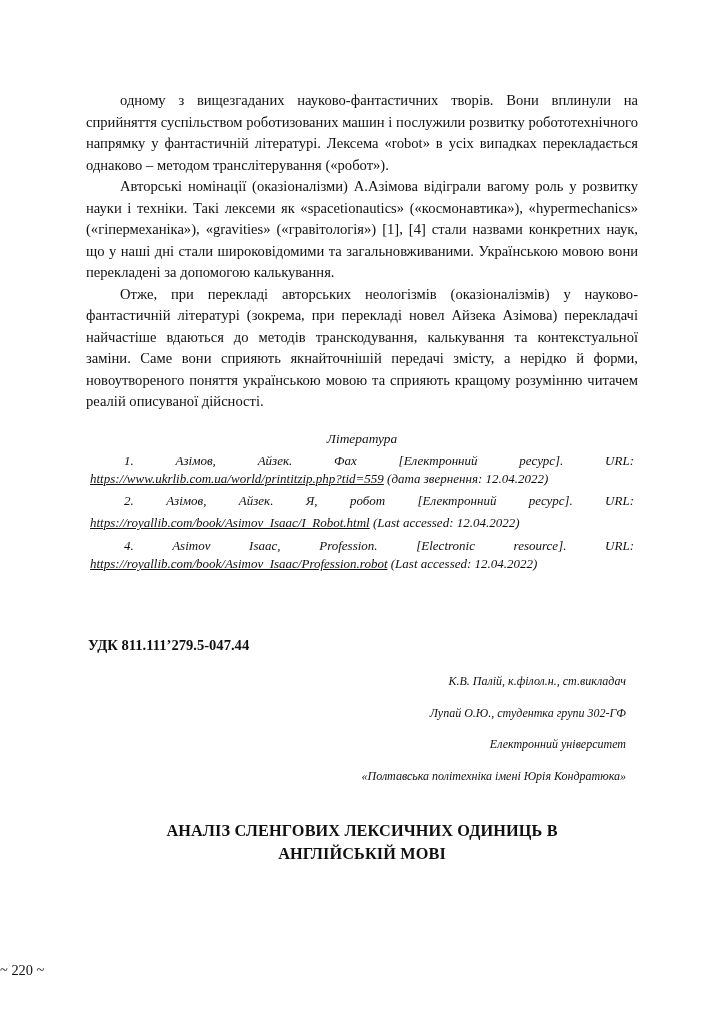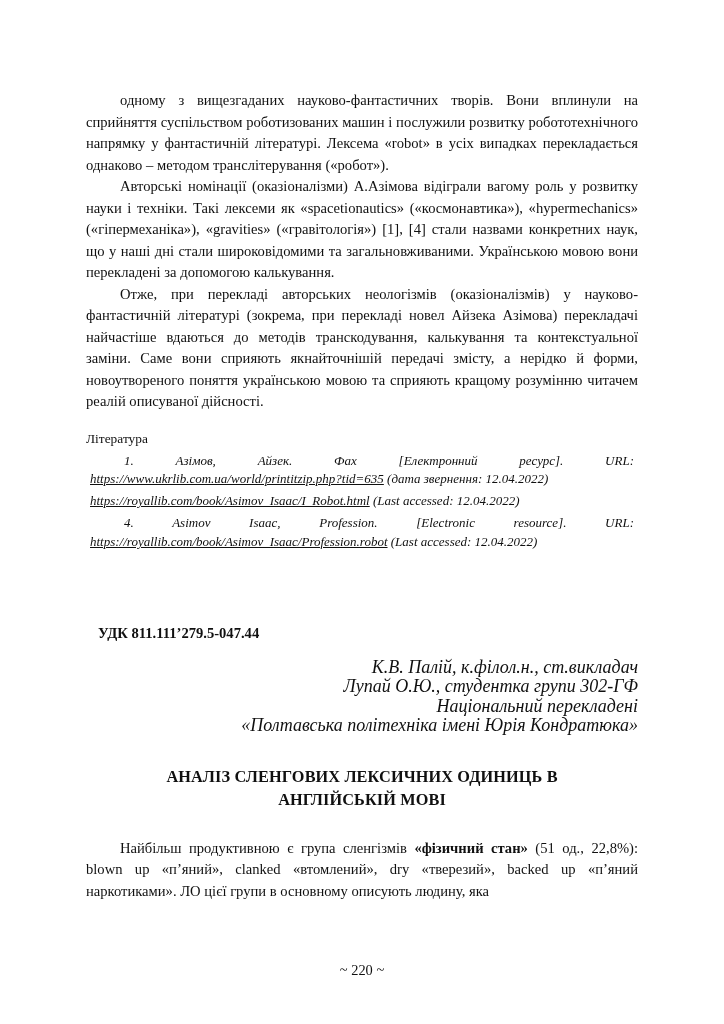--- a/index.html
+++ b/index.html
@@ -37,21 +37,22 @@
     text-justify: inter-word;
     text-indent: 34px;
     margin: 0;
     hyphens: none;
   }
 
   
   .ref-heading {
     font-size: 13.4px;
     line-height: 19px;
-    text-align: left;
+    text-align: center;
+    font-style: italic;
     margin: 16px 0 0 0;
   }
   .ref-item {
     font-size: 13.0px;
     line-height: 18.3px;
     text-align: justify;
     text-justify: inter-word;
     text-indent: 34px;
     font-style: italic;
     margin: 4px;
@@ -76,50 +77,50 @@
     text-indent: 0;
     text-align: left;
   }
 
   
   .udc {
     font-size: 14.6px;
     line-height: 21px;
     font-weight: bold;
     text-align: left;
-    margin: 12px;
+    margin: 2px;
   }
   .authors {
     margin: 0;
   }
   .author-line {
-    font-size: 18px;
+    font-size: 12px;
     line-height: 19.5px;
     font-style: italic;
     text-align: right;
-    margin: 0;
+    margin: 12px;
   }
 
   
   .doc-title {
     font-size: 16.3px;
     line-height: 23px;
     font-weight: bold;
     text-align: center;
-    margin: 12px;
+    margin: 4px;
     letter-spacing: 0.1px;
   }
 
   
   .page-number {
     position: absolute;
     left: 0;
     top: 960px;
     width: 724px;
-    text-align: center;
+    text-align: left;
     font-size: 14.4px;
     line-height: 20px;
   }
   .spacer-udc    { height: 56px; }
   .spacer-auth   { height: 2px; }
   .spacer-title  { height: 17px; }
   .spacer-after-title { height: 15px; }
   b, .bold { font-weight: bold; }
 </style>
 </head>
@@ -129,56 +130,56 @@
   <div class="col">
 
     <p class="para">одному з вищезгаданих науково-фантастичних творів. Вони вплинули на сприйняття суспільством роботизованих машин і послужили розвитку робототехнічного напрямку у фантастичній літературі. Лексема «robot» в усіх випадках перекладається однаково – методом транслітерування («робот»).</p>
     <p class="para">Авторські номінації (оказіоналізми) А.Азімова відіграли вагому роль у розвитку науки і техніки. Такі лексеми як «spacetionautics» («космонавтика»), «hypermechanics» («гіпермеханіка»), «gravities» («гравітологія») [1], [4] стали назвами конкретних наук, що у наші дні стали широковідомими та загальновживаними. Українською мовою вони перекладені за допомогою калькування.</p>
     <p class="para">Отже, при перекладі авторських неологізмів (оказіоналізмів) у науково-фантастичній літературі (зокрема, при перекладі новел Айзека Азімова) перекладачі найчастіше вдаються до методів транскодування, калькування та контекстуальної заміни. Саме вони сприяють якнайточнішій передачі змісту, а нерідко й форми, новоутвореного поняття українською мовою та сприяють кращому розумінню читачем реалій описуваної дійсності.</p>
 
     <p class="ref-heading">Література</p>
 
     <p class="ref-item">
       <span class="ref-line-stretch">1. Азімов, Айзек. Фах [Електронний ресурс]. URL:</span>
-      <span class="ref-line-2"><span class="url">https://www.ukrlib.com.ua/world/printitzip.php?tid=635</span><span class="tail"> (дата звернення: 12.04.2022)</span></span>
+      <span class="ref-line-2"><span class="url">https://www.ukrlib.com.ua/world/printitzip.php?tid=559</span><span class="tail"> (дата звернення: 12.04.2022)</span></span>
     </p>
 
     <p class="ref-item">
+      <span class="ref-line-stretch">2. Азімов, Айзек. Я, робот [Електронний ресурс]. URL:</span>
     </p>
 
     <p class="ref-item">
       <span class="ref-line-2"><span class="url">https://royallib.com/book/Asimov_Isaac/I_Robot.html</span><span class="tail"> (Last accessed: 12.04.2022)</span></span>
     </p>
 
     <p class="ref-item">
       <span class="ref-line-stretch">4. Asimov Isaac, Profession. [Electronic resource]. URL:</span>
       <span class="ref-line-2"><span class="url">https://royallib.com/book/Asimov_Isaac/Profession.robot</span><span class="tail"> (Last accessed: 12.04.2022)</span></span>
     </p>
 
     <div class="spacer-udc"></div>
 
     <p class="udc">УДК 811.111’279.5-047.44</p>
 
     <div class="spacer-auth"></div>
 
     <div class="authors">
       <p class="author-line">К.В. Палій, к.філол.н., ст.викладач</p>
       <p class="author-line">Лупай О.Ю., студентка групи 302-ГФ</p>
-      <p class="author-line">Національний перекладені</p>
+      <p class="author-line">Електронний університет</p>
       <p class="author-line">«Полтавська політехніка імені Юрія Кондратюка»</p>
     </div>
 
     <div class="spacer-title"></div>
 
     <p class="doc-title">
       <span>АНАЛІЗ СЛЕНГОВИХ ЛЕКСИЧНИХ ОДИНИЦЬ В</span><br>
       <span>АНГЛІЙСЬКІЙ МОВІ</span>
     </p>
 
     <div class="spacer-after-title"></div>
 
 
-    <p class="para"><span>Найбільш продуктивною є група сленгізмів </span><b>«фізичний стан»</b><span> (51 од., 22,8%): blown up «п’яний», clanked «втомлений», dry «тверезий», backed up «п’яний наркотиками». ЛО цієї групи в основному описують людину, яка</span></p>
 
   </div>
 </div>
 
 <div class="page-number">~ 220 ~</div>
 
 </body></html>

